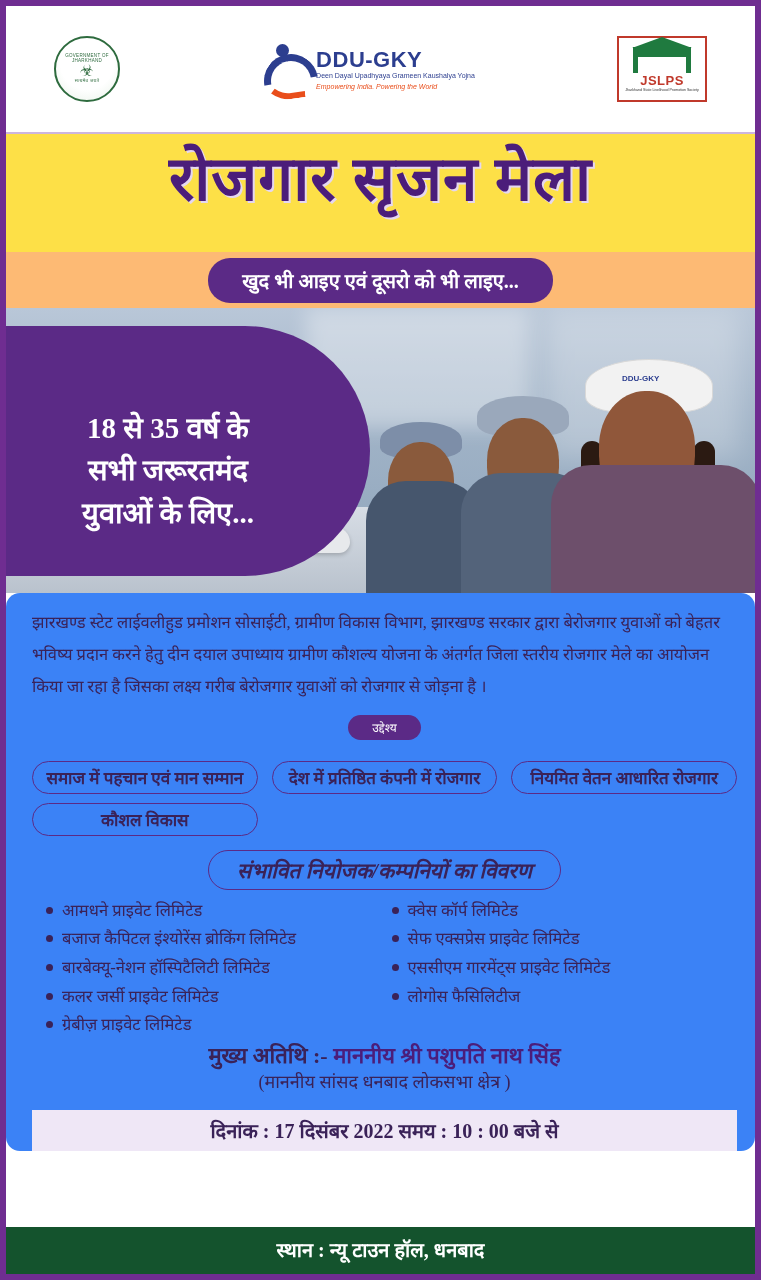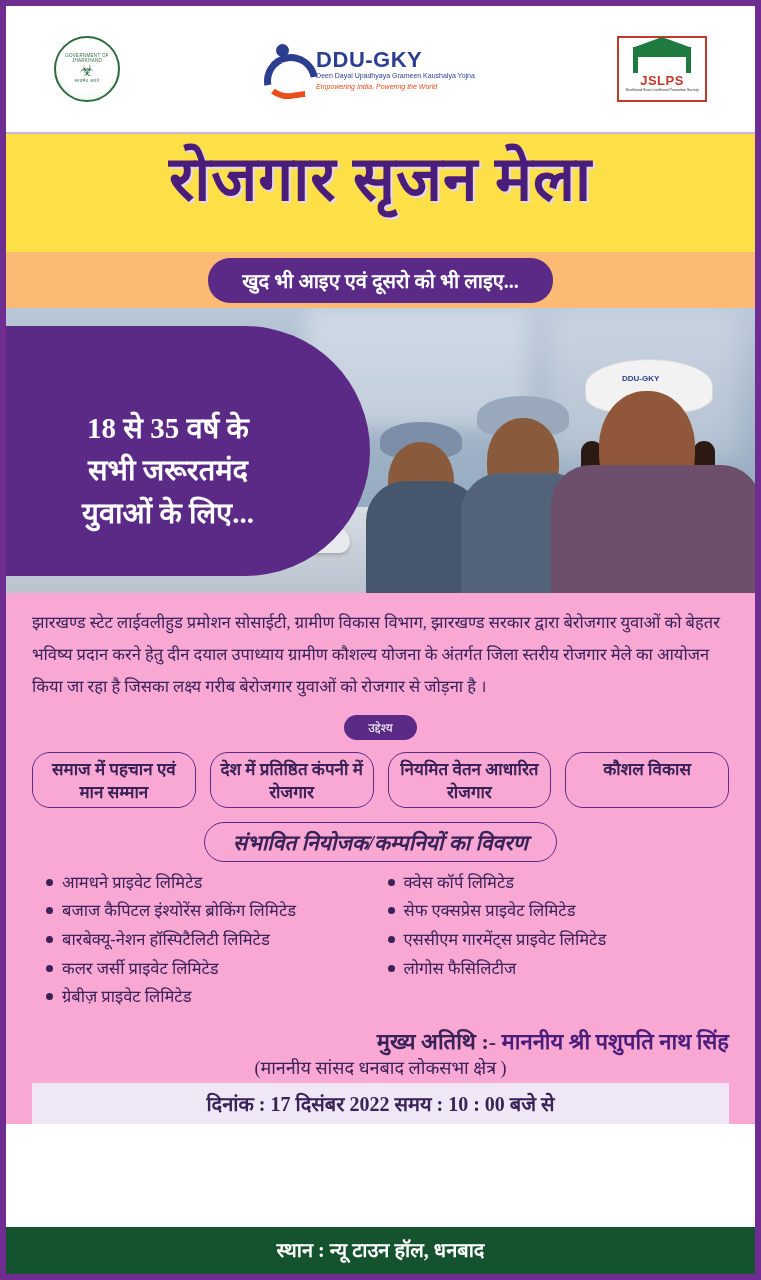--- a/index.html
+++ b/index.html
@@ -159,38 +159,39 @@
     color:#ffffff;text-align:center;
     font-family:"Liberation Serif", serif;
     font-size:29px;font-weight:bold;line-height:1.45;
     padding-right:34px;
     margin-top:39px;
   }
 
   
   .content{
     position:relative;
-    background:#f9a8d4;
-    padding:14px 26px 0 26px;
+    background:#3b82f6;
+    padding:14px 18px 0 26px;
+    border-radius:14px;
   }
   .para{
     font-family:"Liberation Serif", serif;
     font-size:16.5px;line-height:1.95;color:#3a2258;
     text-align:left;
   }
   .pill-head{
     margin:11px auto 8px auto;
     width:max-content;
     background:#5b2a86;color:#fff;
     border-radius:18px;padding:4px 24px;
     font-family:"Liberation Serif", serif;
     font-size:12px;font-weight:normal;
   }
   .obj-grid{
-    display:grid;grid-template-columns:1fr 1fr 1fr 1fr;gap:9px 14px;margin-top:12px;
+    display:grid;grid-template-columns:1fr 1fr 1fr;gap:9px 14px;margin-top:21px;
   }
   .obj-item{
     border:1.5px solid #5b2a86;border-radius:18px;
     text-align:center;padding:4px 6px;
     font-family:"Liberation Serif", serif;
     font-size:17px;color:#3a2258;font-weight:bold;
   }
   .emp-head{
     margin:14px auto 8px auto;width:max-content;
     border:1.5px solid #5b2a86;border-radius:22px;
@@ -205,32 +206,32 @@
   .emp-item{
     font-family:"Liberation Serif", serif;
     font-size:16.5px;color:#3a2258;line-height:1.62;
     position:relative;padding-left:18px;
   }
   .emp-item:before{
     content:"";position:absolute;left:2px;top:9px;width:7px;height:7px;border-radius:50%;
     background:#3a2258;
   }
   .chief{
-    text-align:right;margin-top:14px;
+    text-align:center;
     font-family:"Liberation Serif", serif;
     font-size:22px;font-weight:bold;color:#3a2258;
   }
   .chief .nm{color:#4b1d7a;}
   .chief-sub{
     text-align:center;margin-top:0;
     font-family:"Liberation Serif", serif;
     font-size:18px;color:#3a2258;
   }
   .date-bar{
-    margin-top:4px;
+    margin-top:17px;
     background:#efe7f6;
     text-align:center;padding:7px 0;
     font-family:"Liberation Serif", serif;
     font-size:20px;font-weight:bold;color:#3a2258;
   }
   .venue-bar{
     background:#14532d;color:#ffffff;text-align:center;
     padding:9px 0 11px 0;
     font-family:"Liberation Serif", serif;
     font-size:20px;font-weight:bold;

